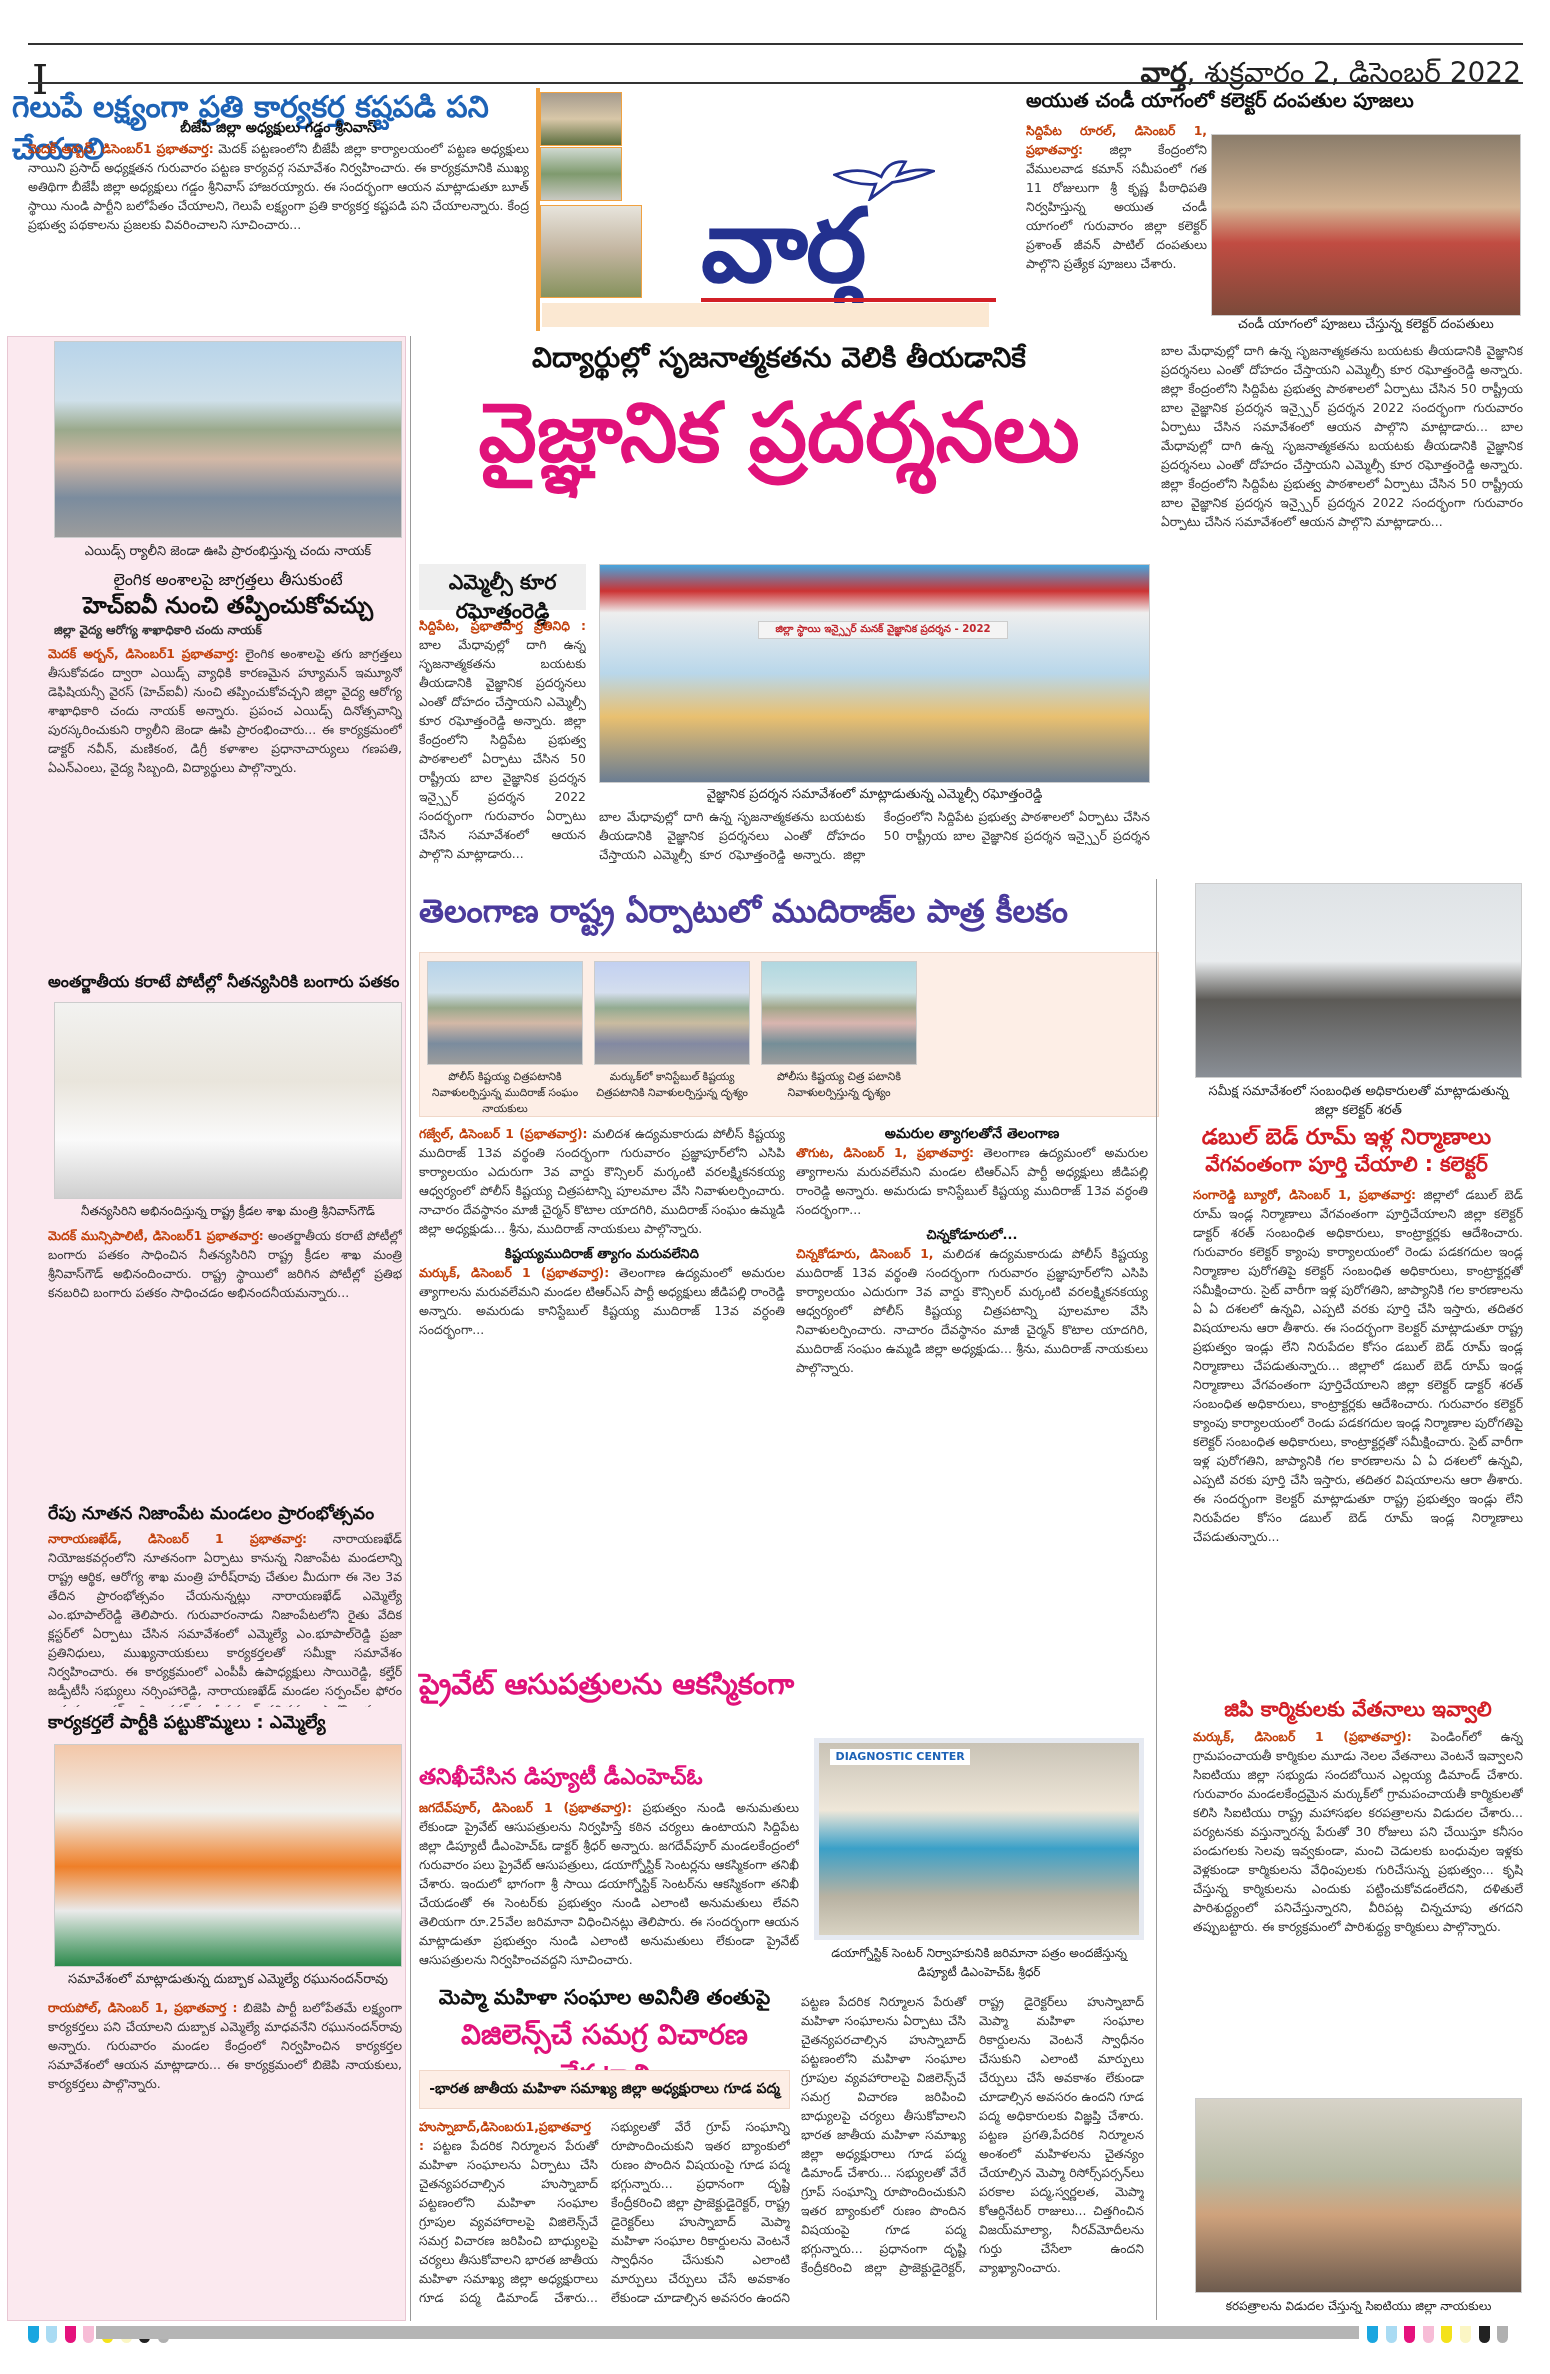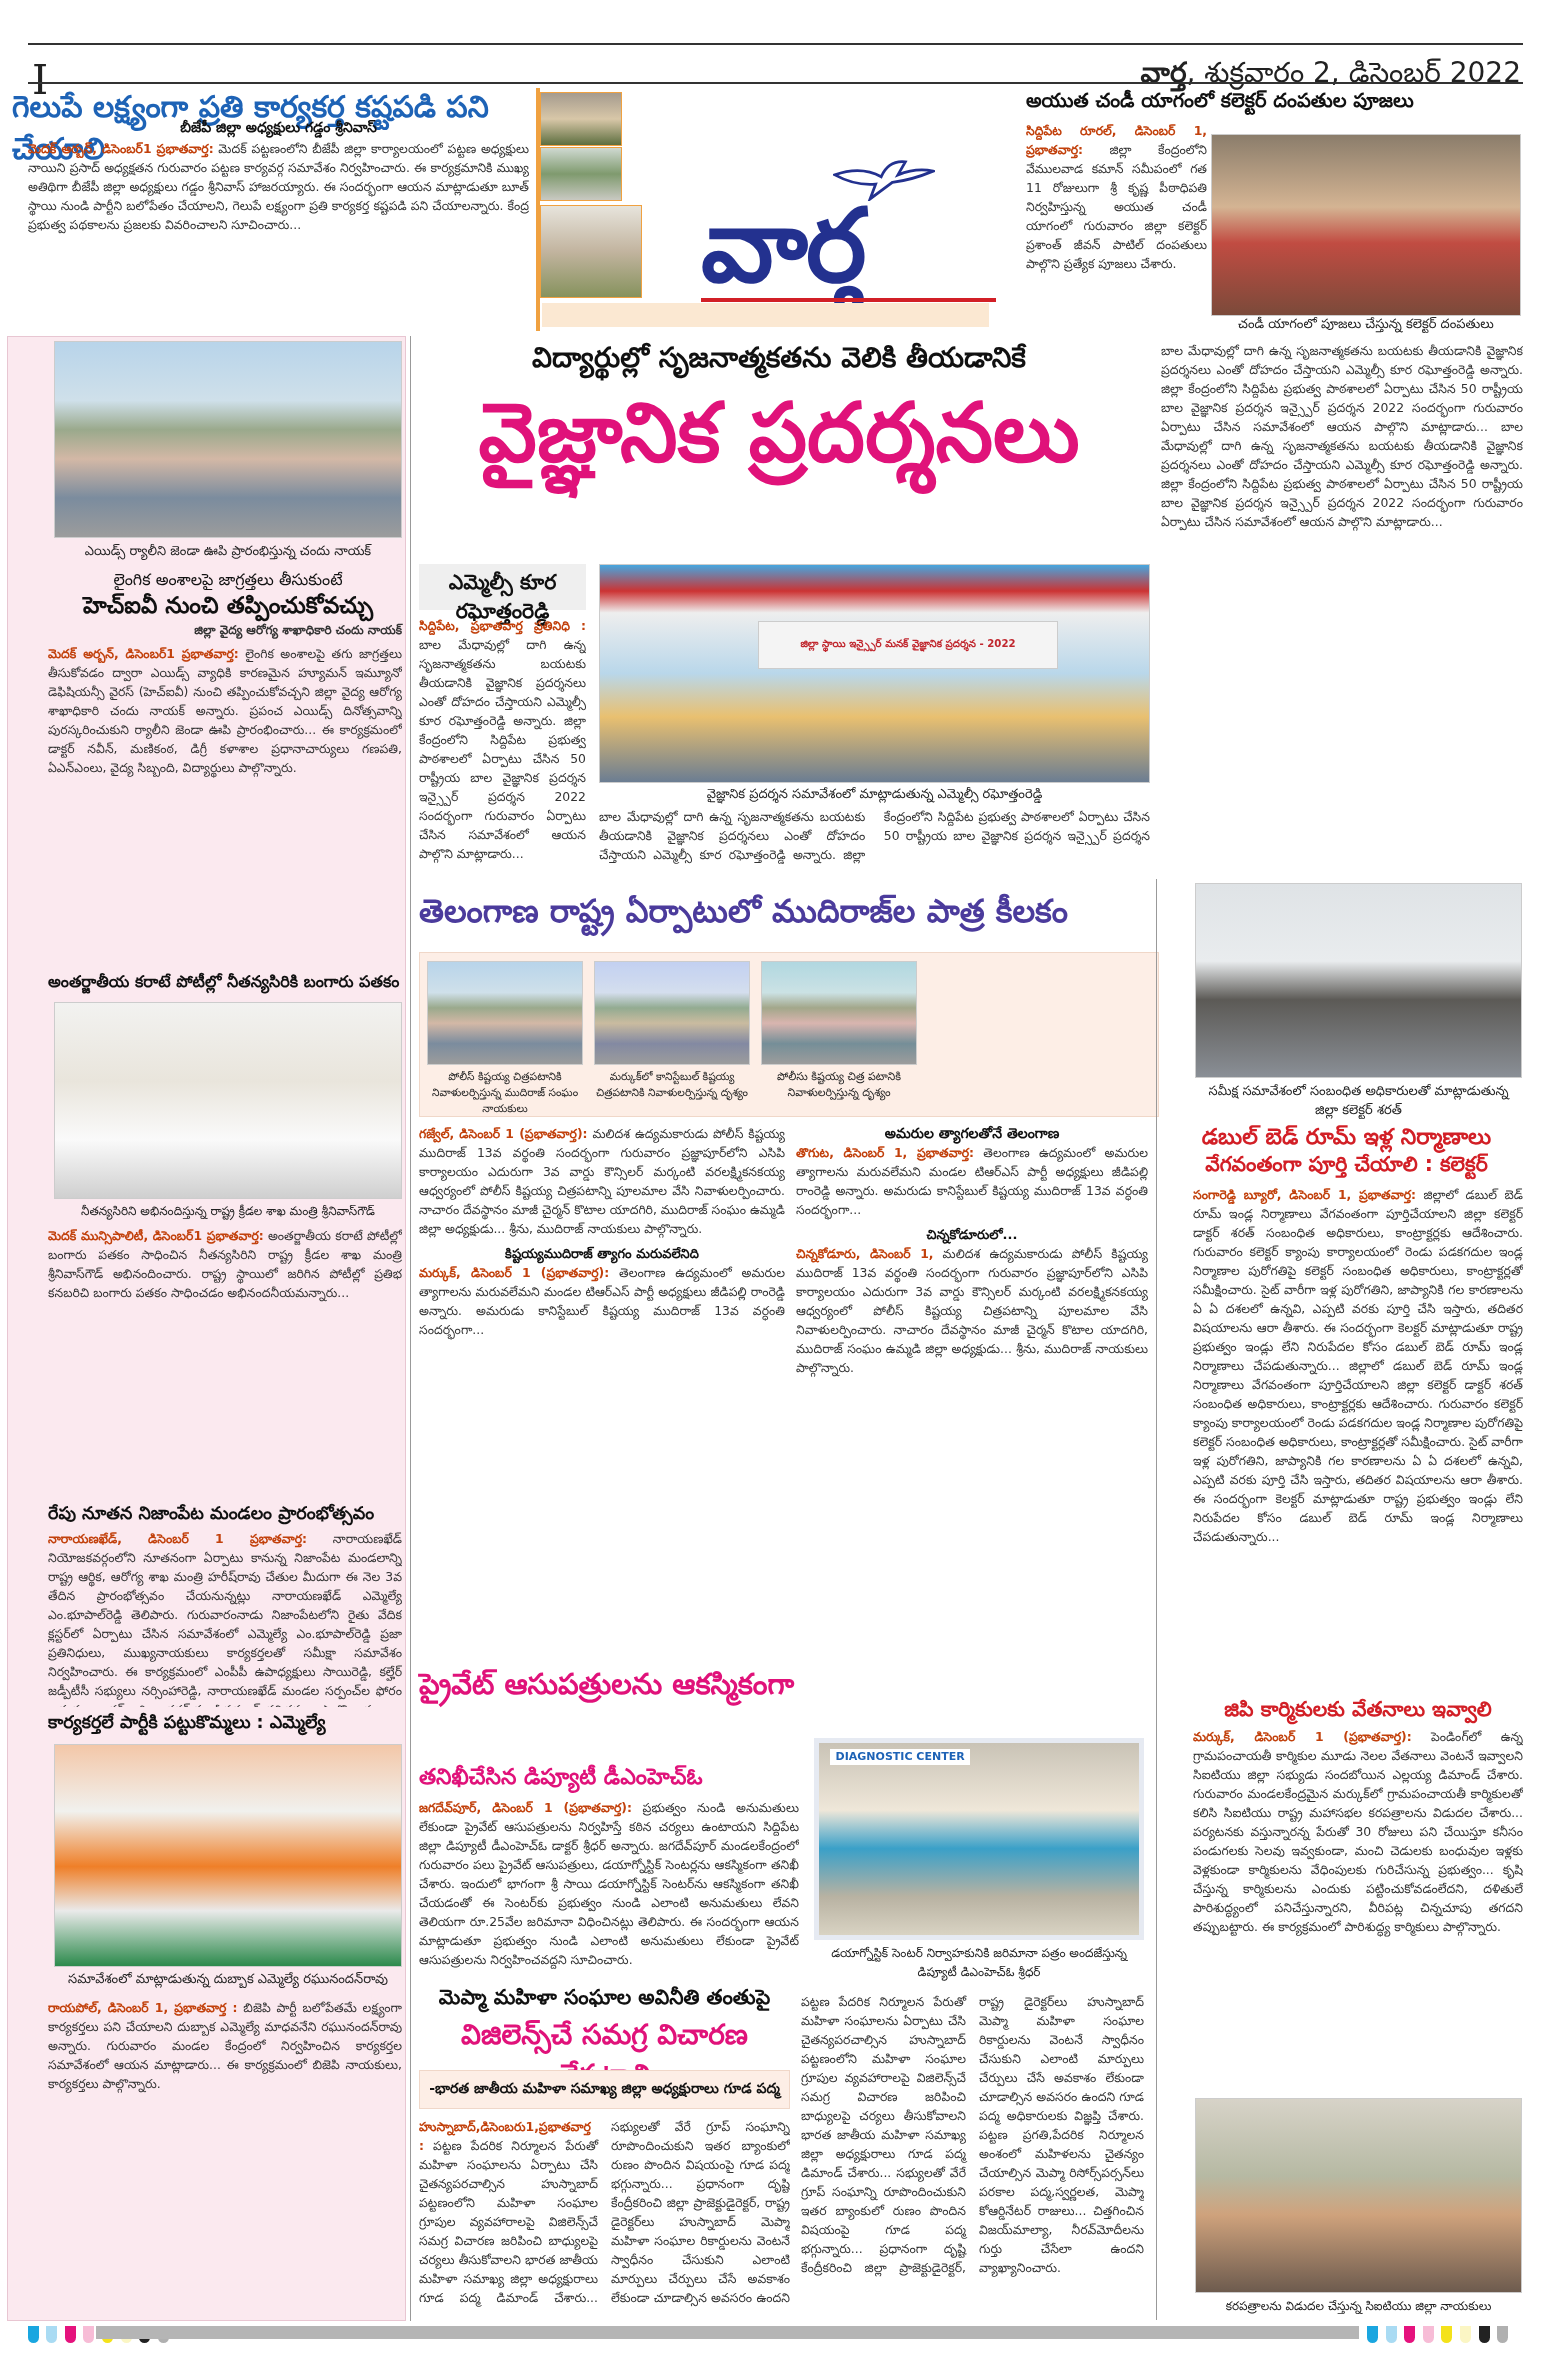--- a/index.html
+++ b/index.html
@@ -73,21 +73,21 @@
 <div class="abs hl-black" style="left:1026px;top:89px;width:501px;font-size:19.5px">అయుత చండీ యాగంలో కలెక్టర్ దంపతుల పూజలు</div>
 <div class="abs body-text" style="left:1026px;top:121px;width:181px;height:213px"><b>సిద్దిపేట రూరల్, డిసెంబర్ 1, ప్రభాతవార్త:</b> <span>జిల్లా కేంద్రంలోని వేములవాడ కమాన్ సమీపంలో గత 11 రోజులుగా శ్రీ కృష్ణ పీఠాధిపతి నిర్వహిస్తున్న అయుత చండీ యాగంలో గురువారం జిల్లా కలెక్టర్ ప్రశాంత్ జీవన్ పాటిల్ దంపతులు పాల్గొని ప్రత్యేక పూజలు చేశారు.</span></div>
 <div class="photo temple" style="left:1211px;top:134px;width:310px;height:182px"></div>
 <div class="caption" style="left:1211px;top:315px;width:310px">చండీ యాగంలో పూజలు చేస్తున్న కలెక్టర్ దంపతులు</div>
 
 <div class="pinkbox" style="left:7.4px;top:336px;width:399px;height:1985px"></div>
 <div class="photo crowd" style="left:54px;top:341px;width:348px;height:197px"></div>
 <div class="caption" style="left:54px;top:542px;width:348px">ఎయిడ్స్ ర్యాలీని జెండా ఊపి ప్రారంభిస్తున్న చందు నాయక్</div>
 <div class="abs hl-black" style="left:54px;top:570px;width:348px;font-size:16px;text-align:center;font-weight:normal">లైంగిక అంశాలపై జాగ్రత్తలు తీసుకుంటే</div>
 <div class="abs hl-black" style="left:54px;top:592px;width:348px;font-size:23px;text-align:center">హెచ్ఐవీ నుంచి తప్పించుకోవచ్చు</div>
-<div class="abs" style="left:54px;top:623px;width:348px;font-size:12px;text-align:right;font-weight:bold;color:#333">జిల్లా వైద్య ఆరోగ్య శాఖాధికారి చందు నాయక్</div>
+<div class="abs" style="left:54px;top:623px;width:348px;font-size:12px;text-align:left;font-weight:bold;color:#333">జిల్లా వైద్య ఆరోగ్య శాఖాధికారి చందు నాయక్</div>
 <div class="abs body-text" style="left:48px;top:644px;width:354px;height:323px"><b>మెదక్ అర్బన్, డిసెంబర్1 ప్రభాతవార్త:</b> <span>లైంగిక అంశాలపై తగు జాగ్రత్తలు తీసుకోవడం ద్వారా ఎయిడ్స్ వ్యాధికి కారణమైన హ్యూమన్ ఇమ్యూనో డెఫిషియన్సీ వైరస్ (హెచ్ఐవీ) నుంచి తప్పించుకోవచ్చని జిల్లా వైద్య ఆరోగ్య శాఖాధికారి చందు నాయక్ అన్నారు. ప్రపంచ ఎయిడ్స్ దినోత్సవాన్ని పురస్కరించుకుని ర్యాలీని జెండా ఊపి ప్రారంభించారు... ఈ కార్యక్రమంలో డాక్టర్ నవీన్, మణికంఠ, డిగ్రీ కళాశాల ప్రధానాచార్యులు గణపతి, ఏఎన్ఎంలు, వైద్య సిబ్బంది, విద్యార్థులు పాల్గొన్నారు.</span></div>
 
 <div class="abs hl-black" style="left:48px;top:972px;width:354px;font-size:16px">అంతర్జాతీయ కరాటే పోటీల్లో నీతన్యసిరికి బంగారు పతకం</div>
 <div class="photo karate" style="left:54px;top:1002px;width:348px;height:197px"></div>
 <div class="caption" style="left:54px;top:1202px;width:348px;font-size:12px">నీతన్యసిరిని అభినందిస్తున్న రాష్ట్ర క్రీడల శాఖ మంత్రి శ్రీనివాస్‌గౌడ్</div>
 <div class="abs body-text" style="left:48px;top:1226px;width:354px;height:275px"><b>మెదక్ మున్సిపాలిటీ, డిసెంబర్1 ప్రభాతవార్త:</b> <span>అంతర్జాతీయ కరాటే పోటీల్లో బంగారు పతకం సాధించిన నీతన్యసిరిని రాష్ట్ర క్రీడల శాఖ మంత్రి శ్రీనివాస్‌గౌడ్ అభినందించారు. రాష్ట్ర స్థాయిలో జరిగిన పోటీల్లో ప్రతిభ కనబరిచి బంగారు పతకం సాధించడం అభినందనీయమన్నారు...</span></div>
 
 <div class="abs hl-black" style="left:48px;top:1503px;width:354px;font-size:17.6px">రేపు నూతన నిజాంపేట మండలం ప్రారంభోత్సవం</div>
 <div class="abs body-text" style="left:48px;top:1529px;width:354px;height:178px"><b>నారాయణఖేడ్, డిసెంబర్ 1 ప్రభాతవార్త:</b> <span>నారాయణఖేడ్ నియోజకవర్గంలోని నూతనంగా ఏర్పాటు కానున్న నిజాంపేట మండలాన్ని రాష్ట్ర ఆర్థిక, ఆరోగ్య శాఖ మంత్రి హరీష్‌రావు చేతుల మీదుగా ఈ నెల 3వ తేదిన ప్రారంభోత్సవం చేయనున్నట్లు నారాయణఖేడ్ ఎమ్మెల్యే ఎం.భూపాల్‌రెడ్డి తెలిపారు. గురువారంనాడు నిజాంపేటలోని రైతు వేదిక క్లస్టర్‌లో ఏర్పాటు చేసిన సమావేశంలో ఎమ్మెల్యే ఎం.భూపాల్‌రెడ్డి ప్రజా ప్రతినిధులు, ముఖ్యనాయకులు కార్యకర్తలతో సమీక్షా సమావేశం నిర్వహించారు. ఈ కార్యక్రమంలో ఎంపీపీ ఉపాధ్యక్షులు సాయిరెడ్డి, కల్హేర్ జడ్పీటీసీ సభ్యులు నర్సింహారెడ్డి, నారాయణఖేడ్ మండల సర్పంచ్‌ల ఫోరం అధ్యక్షులు జగన్‌చారి, నాగధర్ మాజీ సర్పంచ్ తదితరులు పాల్గొన్నారు.</span></div>
 
@@ -95,21 +95,21 @@
 <div class="photo bjp" style="left:54px;top:1744px;width:348px;height:223px"></div>
 <div class="caption" style="left:54px;top:1970px;width:348px">సమావేశంలో మాట్లాడుతున్న దుబ్బాక ఎమ్మెల్యే రఘునందన్‌రావు</div>
 <div class="abs body-text" style="left:48px;top:1998px;width:354px;height:319px"><b>రాయపోల్, డిసెంబర్ 1, ప్రభాతవార్త :</b> <span>బిజెపి పార్టీ బలోపేతమే లక్ష్యంగా కార్యకర్తలు పని చేయాలని దుబ్బాక ఎమ్మెల్యే మాధవనేని రఘునందన్‌రావు అన్నారు. గురువారం మండల కేంద్రంలో నిర్వహించిన కార్యకర్తల సమావేశంలో ఆయన మాట్లాడారు... ఈ కార్యక్రమంలో బిజెపి నాయకులు, కార్యకర్తలు పాల్గొన్నారు.</span></div>
 
 <div class="abs hl-black" style="left:408px;top:341px;width:742px;font-size:28px;text-align:center">విద్యార్థుల్లో సృజనాత్మకతను వెలికి తీయడానికే</div>
 <div class="abs hl-pink" style="left:408px;top:382px;width:742px;font-size:82px;line-height:102px;text-align:center">వైజ్ఞానిక ప్రదర్శనలు</div>
 <div class="greybox" style="left:419px;top:564px;width:167px;height:46px"></div>
 <div class="abs hl-black" style="left:419px;top:570px;width:167px;font-size:20.4px;text-align:center">ఎమ్మెల్సీ కూర రఘోత్తంరెడ్డి</div>
 <div class="abs body-text" style="left:419px;top:616px;width:167px;height:258px"><b>సిద్దిపేట, ప్రభాతవార్త ప్రతినిధి :</b> <span>బాల మేధావుల్లో దాగి ఉన్న సృజనాత్మకతను బయటకు తీయడానికి వైజ్ఞానిక ప్రదర్శనలు ఎంతో దోహదం చేస్తాయని ఎమ్మెల్సీ కూర రఘోత్తంరెడ్డి అన్నారు. జిల్లా కేంద్రంలోని సిద్దిపేట ప్రభుత్వ పాఠశాలలో ఏర్పాటు చేసిన 50 రాష్ట్రీయ బాల వైజ్ఞానిక ప్రదర్శన ఇన్స్పైర్ ప్రదర్శన 2022 సందర్భంగా గురువారం ఏర్పాటు చేసిన సమావేశంలో ఆయన పాల్గొని మాట్లాడారు...</span></div>
 <div class="photo stage" style="left:599px;top:564px;width:551px;height:219px">
-  <div style="position:absolute;left:158px;top:56px;width:300px;background:#f4f4f4;border:0.9px solid #ccc;font-size:10.2px;color:#c0262d;text-align:center;padding:16px;font-weight:bold">జిల్లా స్థాయి ఇన్స్పైర్ మనక్ వైజ్ఞానిక ప్రదర్శన - 2022</div>
+  <div style="position:absolute;left:158px;top:56px;width:250px;background:#f4f4f4;border:0.9px solid #ccc;font-size:10.2px;color:#c0262d;text-align:center;padding:1px;font-weight:bold">జిల్లా స్థాయి ఇన్స్పైర్ మనక్ వైజ్ఞానిక ప్రదర్శన - 2022</div>
 </div>
 <div class="caption" style="left:599px;top:785px;width:551px">వైజ్ఞానిక ప్రదర్శన సమావేశంలో మాట్లాడుతున్న ఎమ్మెల్సీ రఘోత్తంరెడ్డి</div>
 <div class="abs body-text" style="left:599px;top:807px;width:551px;height:67px;column-count:2;column-gap:18.6px"><span>బాల మేధావుల్లో దాగి ఉన్న సృజనాత్మకతను బయటకు తీయడానికి వైజ్ఞానిక ప్రదర్శనలు ఎంతో దోహదం చేస్తాయని ఎమ్మెల్సీ కూర రఘోత్తంరెడ్డి అన్నారు. జిల్లా కేంద్రంలోని సిద్దిపేట ప్రభుత్వ పాఠశాలలో ఏర్పాటు చేసిన 50 రాష్ట్రీయ బాల వైజ్ఞానిక ప్రదర్శన ఇన్స్పైర్ ప్రదర్శన 2022 సందర్భంగా గురువారం ఏర్పాటు చేసిన సమావేశంలో ఆయన పాల్గొని మాట్లాడారు...</span></div>
 <div class="abs body-text" style="left:1161px;top:341px;width:362px;height:532px"><span>బాల మేధావుల్లో దాగి ఉన్న సృజనాత్మకతను బయటకు తీయడానికి వైజ్ఞానిక ప్రదర్శనలు ఎంతో దోహదం చేస్తాయని ఎమ్మెల్సీ కూర రఘోత్తంరెడ్డి అన్నారు. జిల్లా కేంద్రంలోని సిద్దిపేట ప్రభుత్వ పాఠశాలలో ఏర్పాటు చేసిన 50 రాష్ట్రీయ బాల వైజ్ఞానిక ప్రదర్శన ఇన్స్పైర్ ప్రదర్శన 2022 సందర్భంగా గురువారం ఏర్పాటు చేసిన సమావేశంలో ఆయన పాల్గొని మాట్లాడారు...</span> <span>బాల మేధావుల్లో దాగి ఉన్న సృజనాత్మకతను బయటకు తీయడానికి వైజ్ఞానిక ప్రదర్శనలు ఎంతో దోహదం చేస్తాయని ఎమ్మెల్సీ కూర రఘోత్తంరెడ్డి అన్నారు. జిల్లా కేంద్రంలోని సిద్దిపేట ప్రభుత్వ పాఠశాలలో ఏర్పాటు చేసిన 50 రాష్ట్రీయ బాల వైజ్ఞానిక ప్రదర్శన ఇన్స్పైర్ ప్రదర్శన 2022 సందర్భంగా గురువారం ఏర్పాటు చేసిన సమావేశంలో ఆయన పాల్గొని మాట్లాడారు...</span></div>
 
 <div class="abs hl-purple" style="left:419px;top:892px;width:742px;font-size:32px">తెలంగాణ రాష్ట్ర ఏర్పాటులో ముదిరాజ్‌ల పాత్ర కీలకం</div>
 <div class="peachbox" style="left:419px;top:952px;width:740px;height:165px"></div>
 <div class="photo crowd" style="left:427px;top:961px;width:156px;height:104px"></div>
 <div class="photo crowd" style="left:594px;top:961px;width:156px;height:104px;filter:hue-rotate(20deg)"></div>
 <div class="photo crowd" style="left:761px;top:961px;width:156px;height:104px;filter:hue-rotate(-20deg)"></div>

